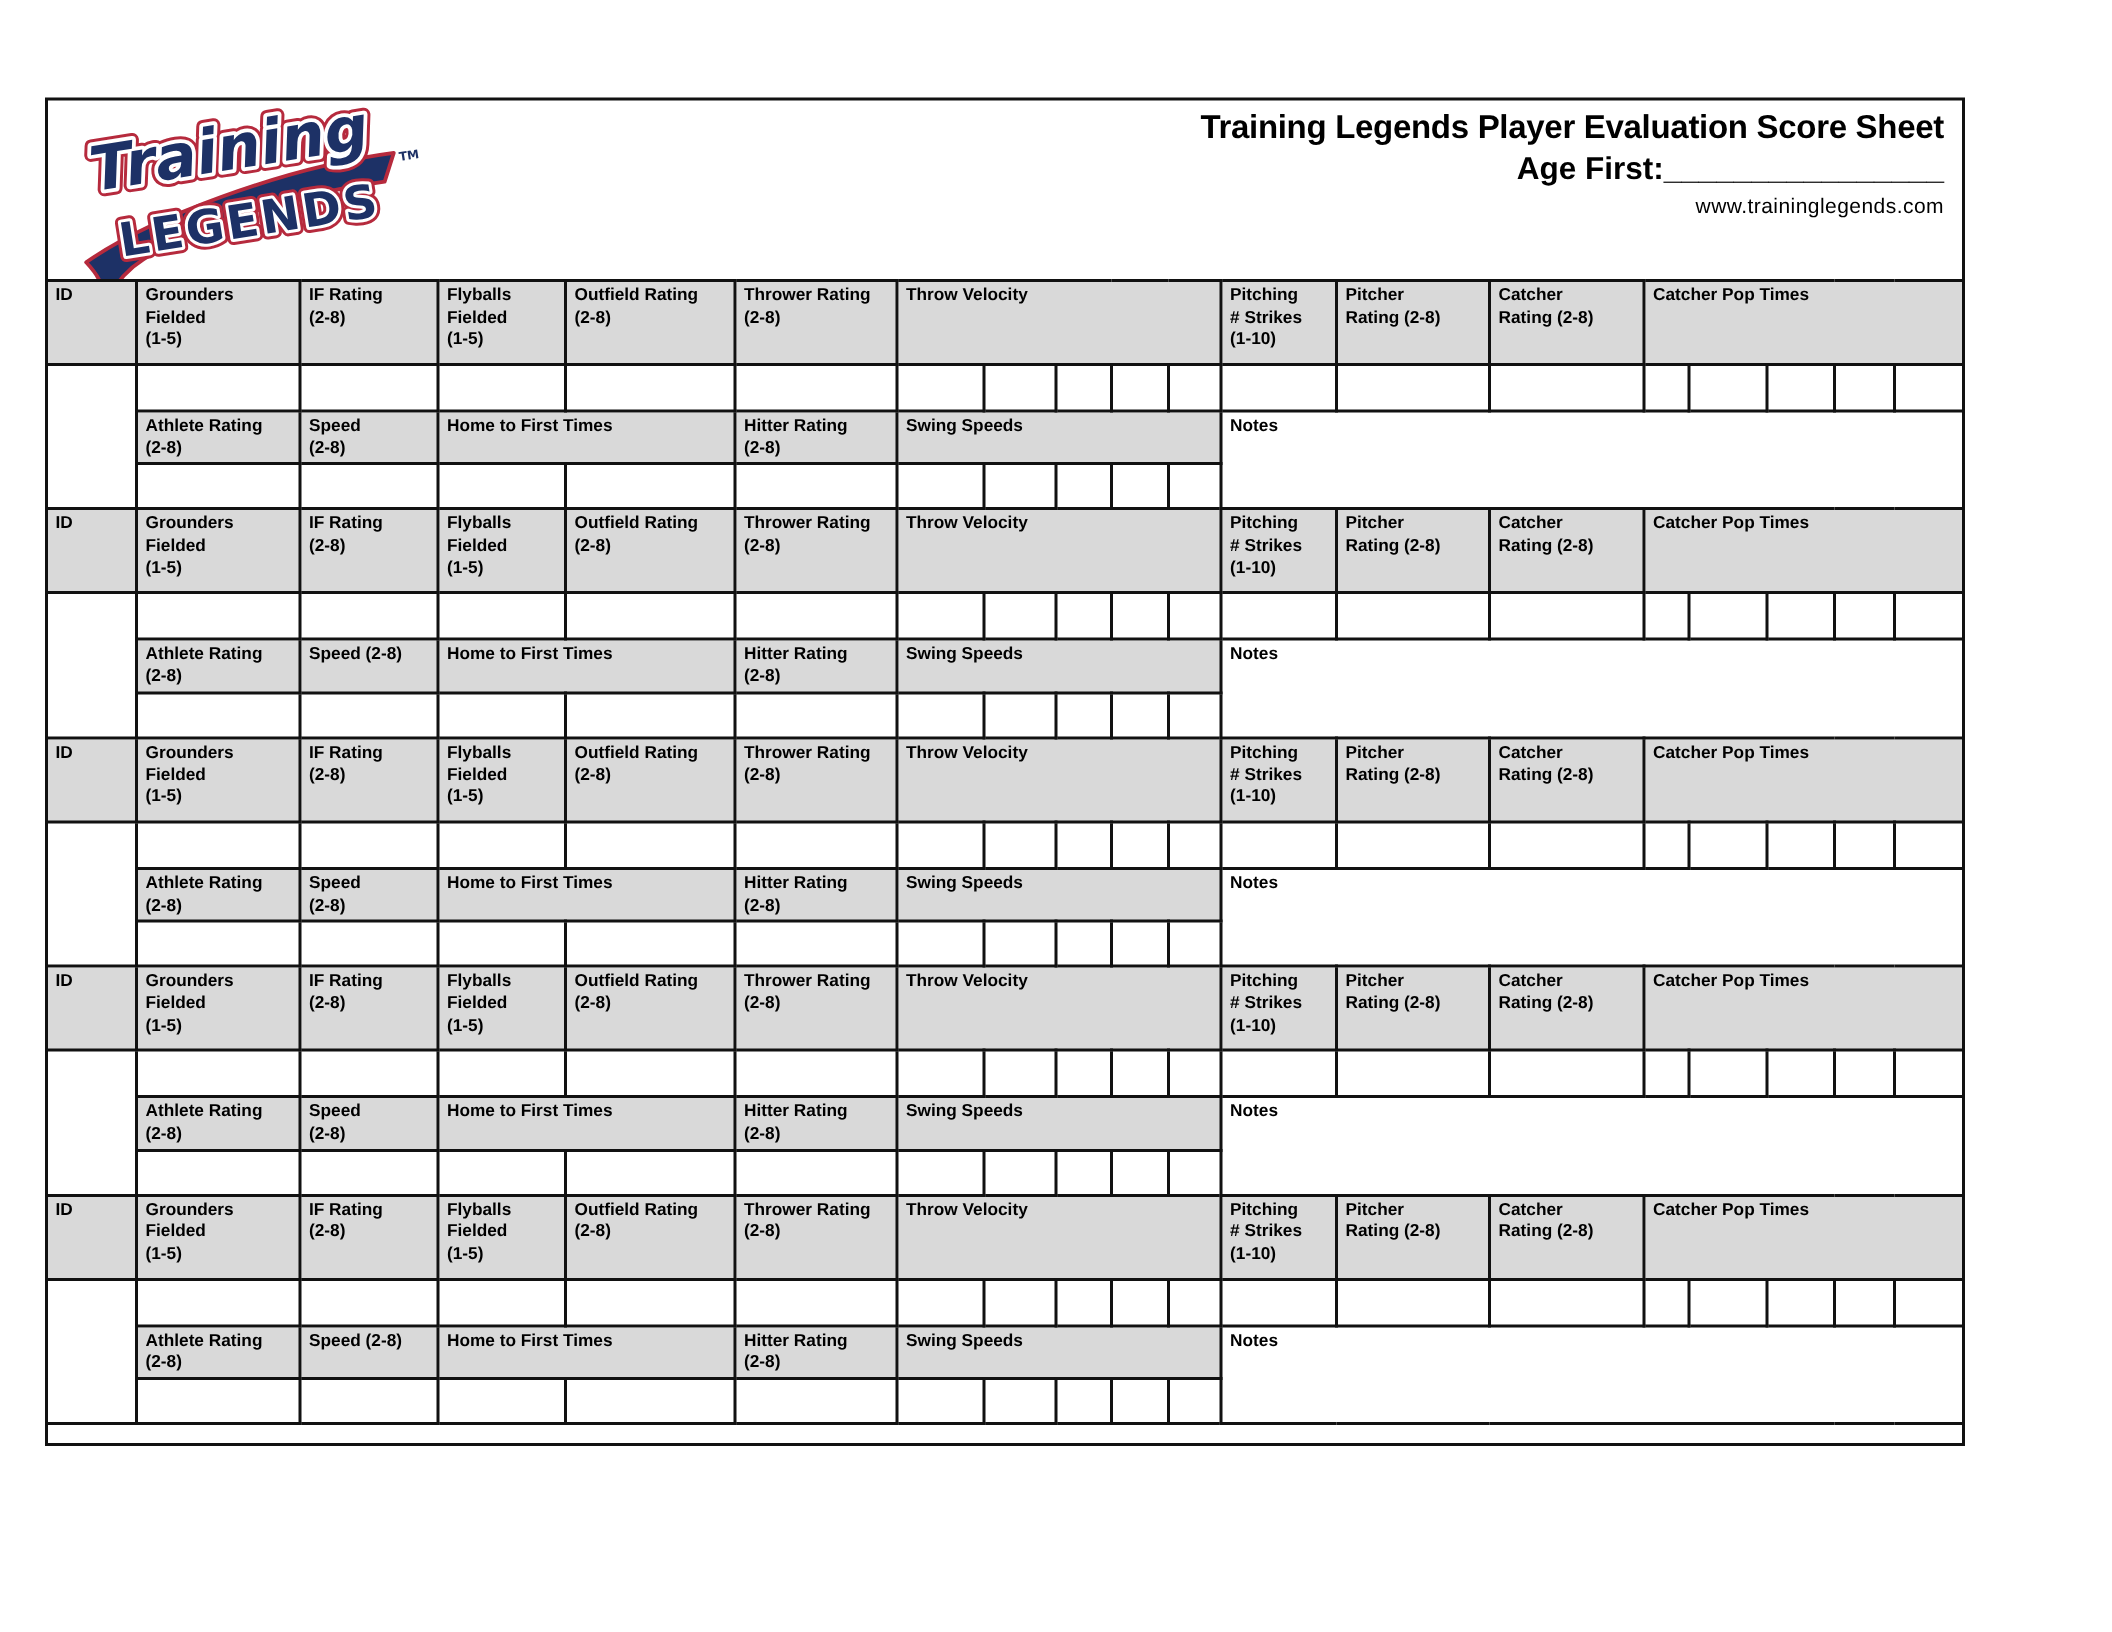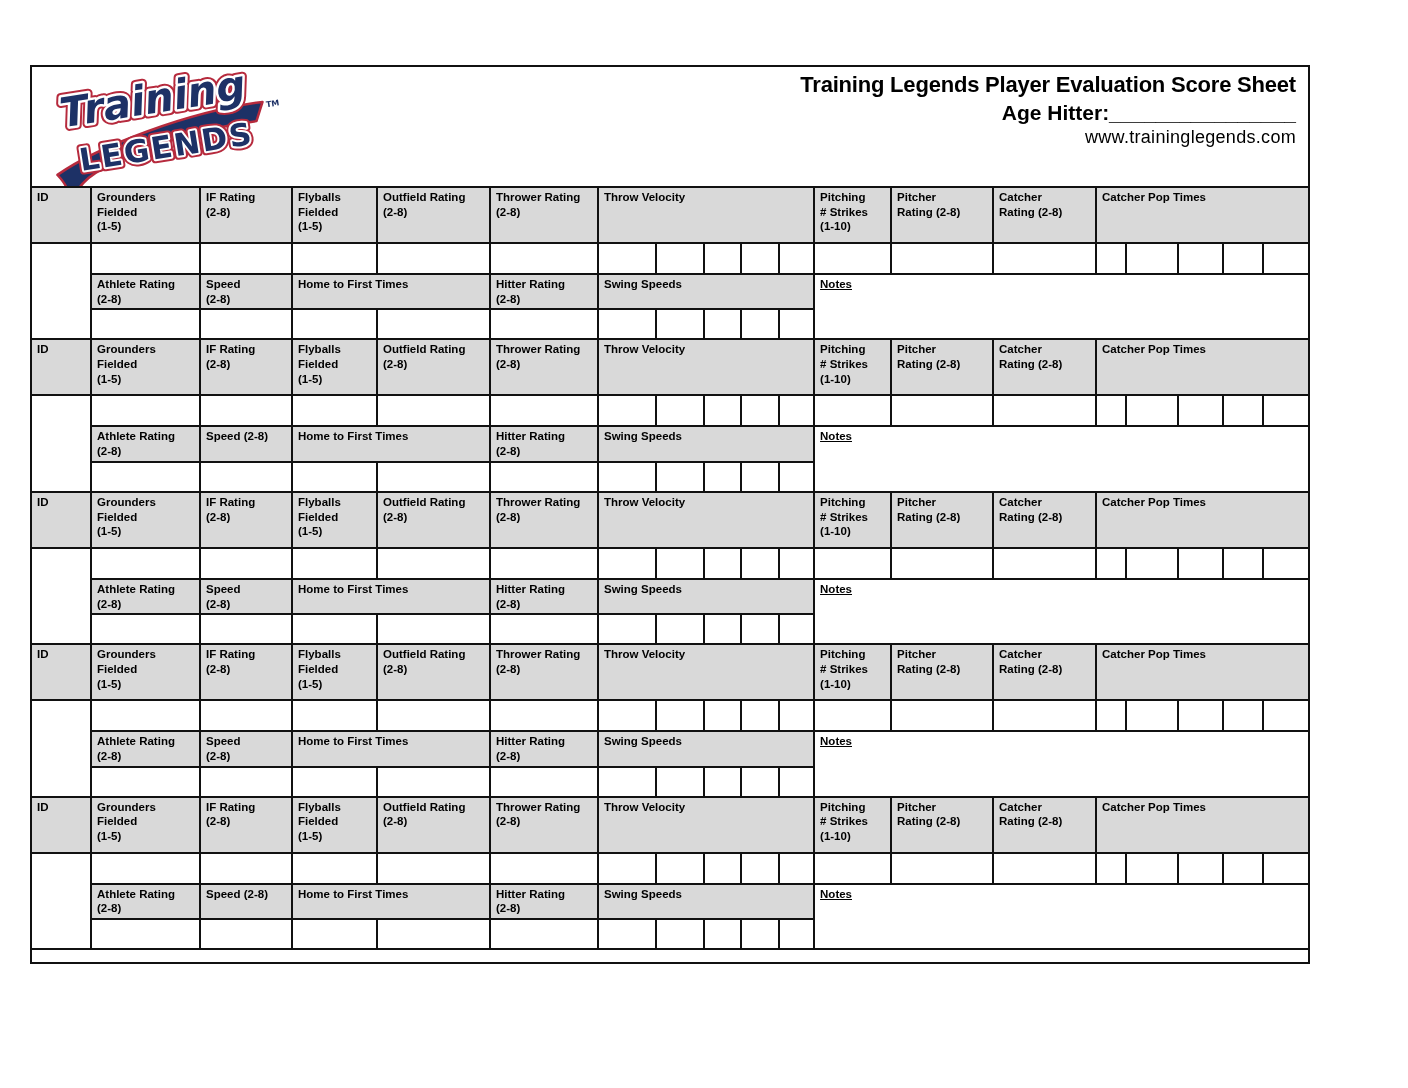--- a/index.html
+++ b/index.html
@@ -22,21 +22,21 @@
   .logo-wrap { position: absolute; left: 42px; top: 66px; width: 240px; height: 132px; }
 
   .title-block {
     position: absolute;
     left: 700px; top: 70px; width: 596px;
     text-align: right;
     color: #000;
   }
   .title-block .main-title   { font-size: 22px; font-weight: bold; line-height: 29px; letter-spacing: -0.2px; }
   .title-block .fill-line    { font-size: 21px; font-weight: bold; line-height: 28px; }
-  .title-block .website      { font-size: 18px; font-weight: normal; line-height: 20px; letter-spacing: 0.3px; }
+  .title-block .website      { font-size: 14px; font-weight: normal; line-height: 20px; letter-spacing: 0.3px; }
 
   table.score-table {
     position: absolute;
     left: 30px; top: 186px;
     border-collapse: collapse;
     table-layout: fixed;
     width: 1278px;
   }
   table.score-table td {
     border: 2px solid #111;
@@ -46,21 +46,21 @@
     color: #000;
     vertical-align: top;
     text-align: left;
     padding: 2px 5px;
     white-space: pre-line;
     overflow: hidden;
     background: #fff;
   }
   table.score-table td.h { background: #d9d9d9; }
   table.score-table td.notes-cell { vertical-align: top; }
-  table.score-table td.notes-cell span { text-decoration: underline; }
+  table.score-table td.notes-cell span { }
 
   .logo-svg text { font-family: "DejaVu Sans", sans-serif; }
 </style>
 </head>
 <body>
 
 <div class="page">
 
   <div class="page-border"></div>
 
@@ -81,21 +81,21 @@
           <text x="122" y="92" fill="none" stroke="#ffffff" stroke-width="4" stroke-linejoin="round">LEGENDS</text>
           <text x="122" y="92" fill="#1d3166">LEGENDS</text>
         </g>
         <text x="227" y="58" font-size="8" font-weight="bold" fill="#1d3166">TM</text>
       </g>
     </svg>
   </div>
 
   <div class="title-block">
     <div class="main-title">Training Legends Player Evaluation Score Sheet</div>
-    <div class="fill-line">Age Hitter:________________</div>
+    <div class="fill-line">Age First:________________</div>
     <div class="website">www.traininglegends.com</div>
   </div>
 
   <table class="score-table" id="score-table">
     <colgroup id="score-cols">
         <col style="width: 60px;">
         <col style="width: 109px;">
         <col style="width: 92px;">
         <col style="width: 85px;">
         <col style="width: 113px;">

